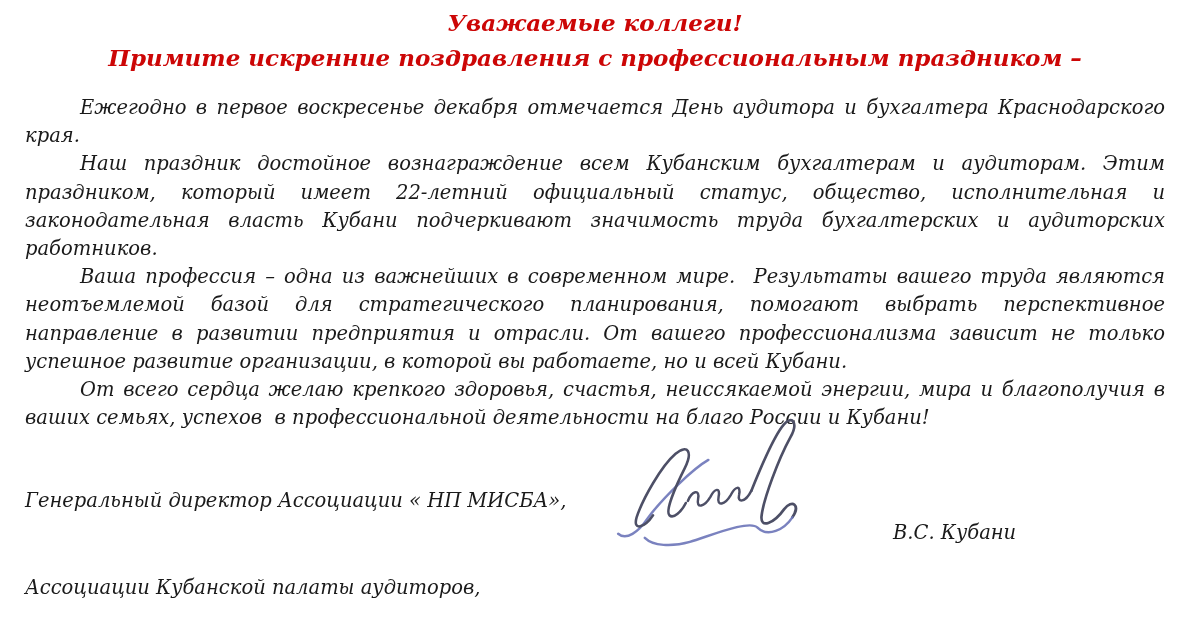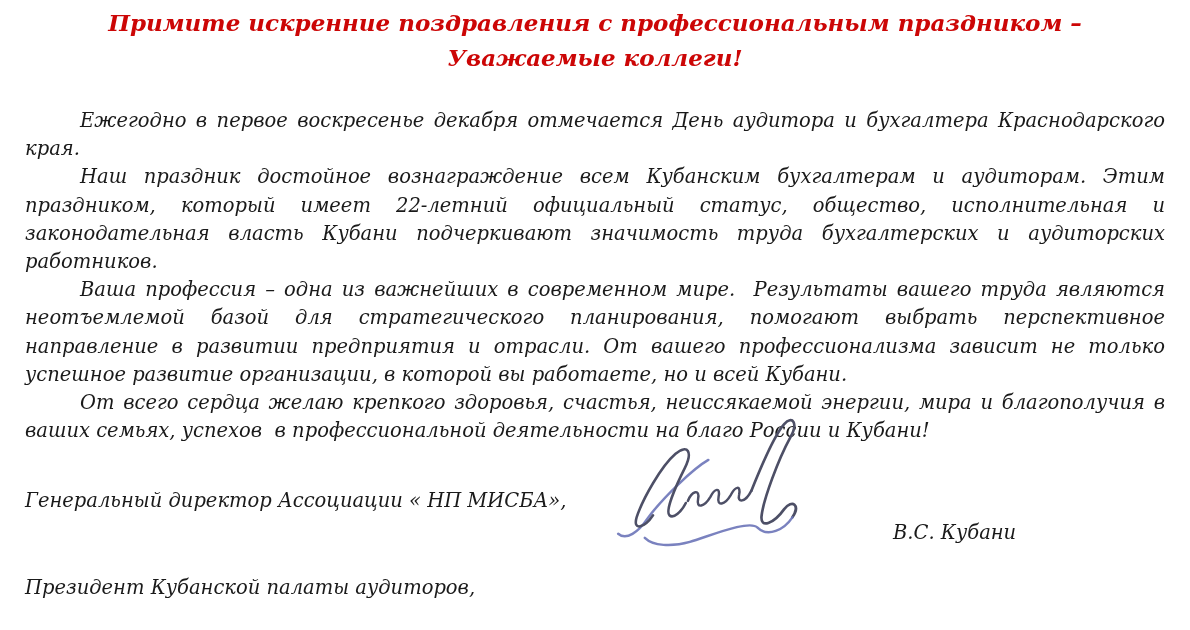--- a/index.html
+++ b/index.html
@@ -15,21 +15,21 @@
   }
   .letter-header {
     padding-top: 5px;
     text-align: center;
     color: #cc0606;
     font-weight: bold;
     font-size: 23px;
     line-height: 35px;
   }
   .letter-body {
-    margin: 32px 25px 0 25px;
+    margin: 19px 25px 0 25px;
     font-size: 19.5px;
     line-height: 28.2px;
     text-align: justify;
   }
   .letter-body p {
     text-indent: 55px;
     white-space: pre-wrap;
   }
   .signature-section {
     position: absolute;
@@ -57,35 +57,35 @@
     width: 205px;
     height: 135px;
   }
 </style>
 </head>
 <body>
 
 <div class="page">
 
   <header class="letter-header">
+    <div>Уважаемые коллеги!</div>
     <div>Примите искренние поздравления с профессиональным праздником –</div>
-    <div>Уважаемые коллеги!</div>
   </header>
 
   <main class="letter-body">
     <p>Ежегодно в первое воскресенье декабря отмечается День аудитора и бухгалтера Краснодарского края.</p>
     <p>Наш праздник достойное вознаграждение всем Кубанским бухгалтерам и аудиторам. Этим праздником, который имеет 22-летний официальный статус, общество, исполнительная и законодательная власть Кубани подчеркивают значимость труда бухгалтерских и аудиторских работников.</p>
     <p>Ваша профессия – одна из важнейших в современном мире.  Результаты вашего труда являются неотъемлемой базой для стратегического планирования, помогают выбрать перспективное направление в развитии предприятия и отрасли. От вашего профессионализма зависит не только успешное развитие организации, в которой вы работаете, но и всей Кубани.</p>
     <p>От всего сердца желаю крепкого здоровья, счастья, неиссякаемой энергии, мира и благополучия в ваших семьях, успехов  в профессиональной деятельности на благо России и Кубани!</p>
   </main>
 
   <footer class="signature-section">
     <div class="sig-titles">
       <div>Генеральный директор Ассоциации « НП МИСБА»,</div>
-      <div>Президент Кубанской палаты аудиторов,</div>
+      <div>Ассоциации Кубанской палаты аудиторов,</div>
       
       
     </div>
     <div class="signer-name">В.С. Кубани</div>
   </footer>
 
   <svg class="handwritten-signature" viewBox="0 0 200 130" fill="none" xmlns="http://www.w3.org/2000/svg">
     <path d="M6 114 C 14 121 26 112 34 100 C 50 78 80 50 94 42" stroke="#6b74b8" stroke-width="2.4" stroke-linecap="round" opacity="0.9"></path>
     <path d="M40 96 C 32 108 20 112 24 98 C 30 80 48 48 62 36 C 74 26 79 34 71 50 C 61 70 52 92 56 96 C 60 100 68 92 72 84" stroke="#4d4f66" stroke-width="2.5" stroke-linecap="round"></path>
     <path d="M74 82 C 78 72 86 70 84 80 C 82 90 90 88 96 78 C 100 70 106 68 104 78 C 102 88 110 86 116 76 C 120 68 126 66 124 76 C 122 84 130 84 136 72" stroke="#4d4f66" stroke-width="2.4" stroke-linecap="round"></path>

